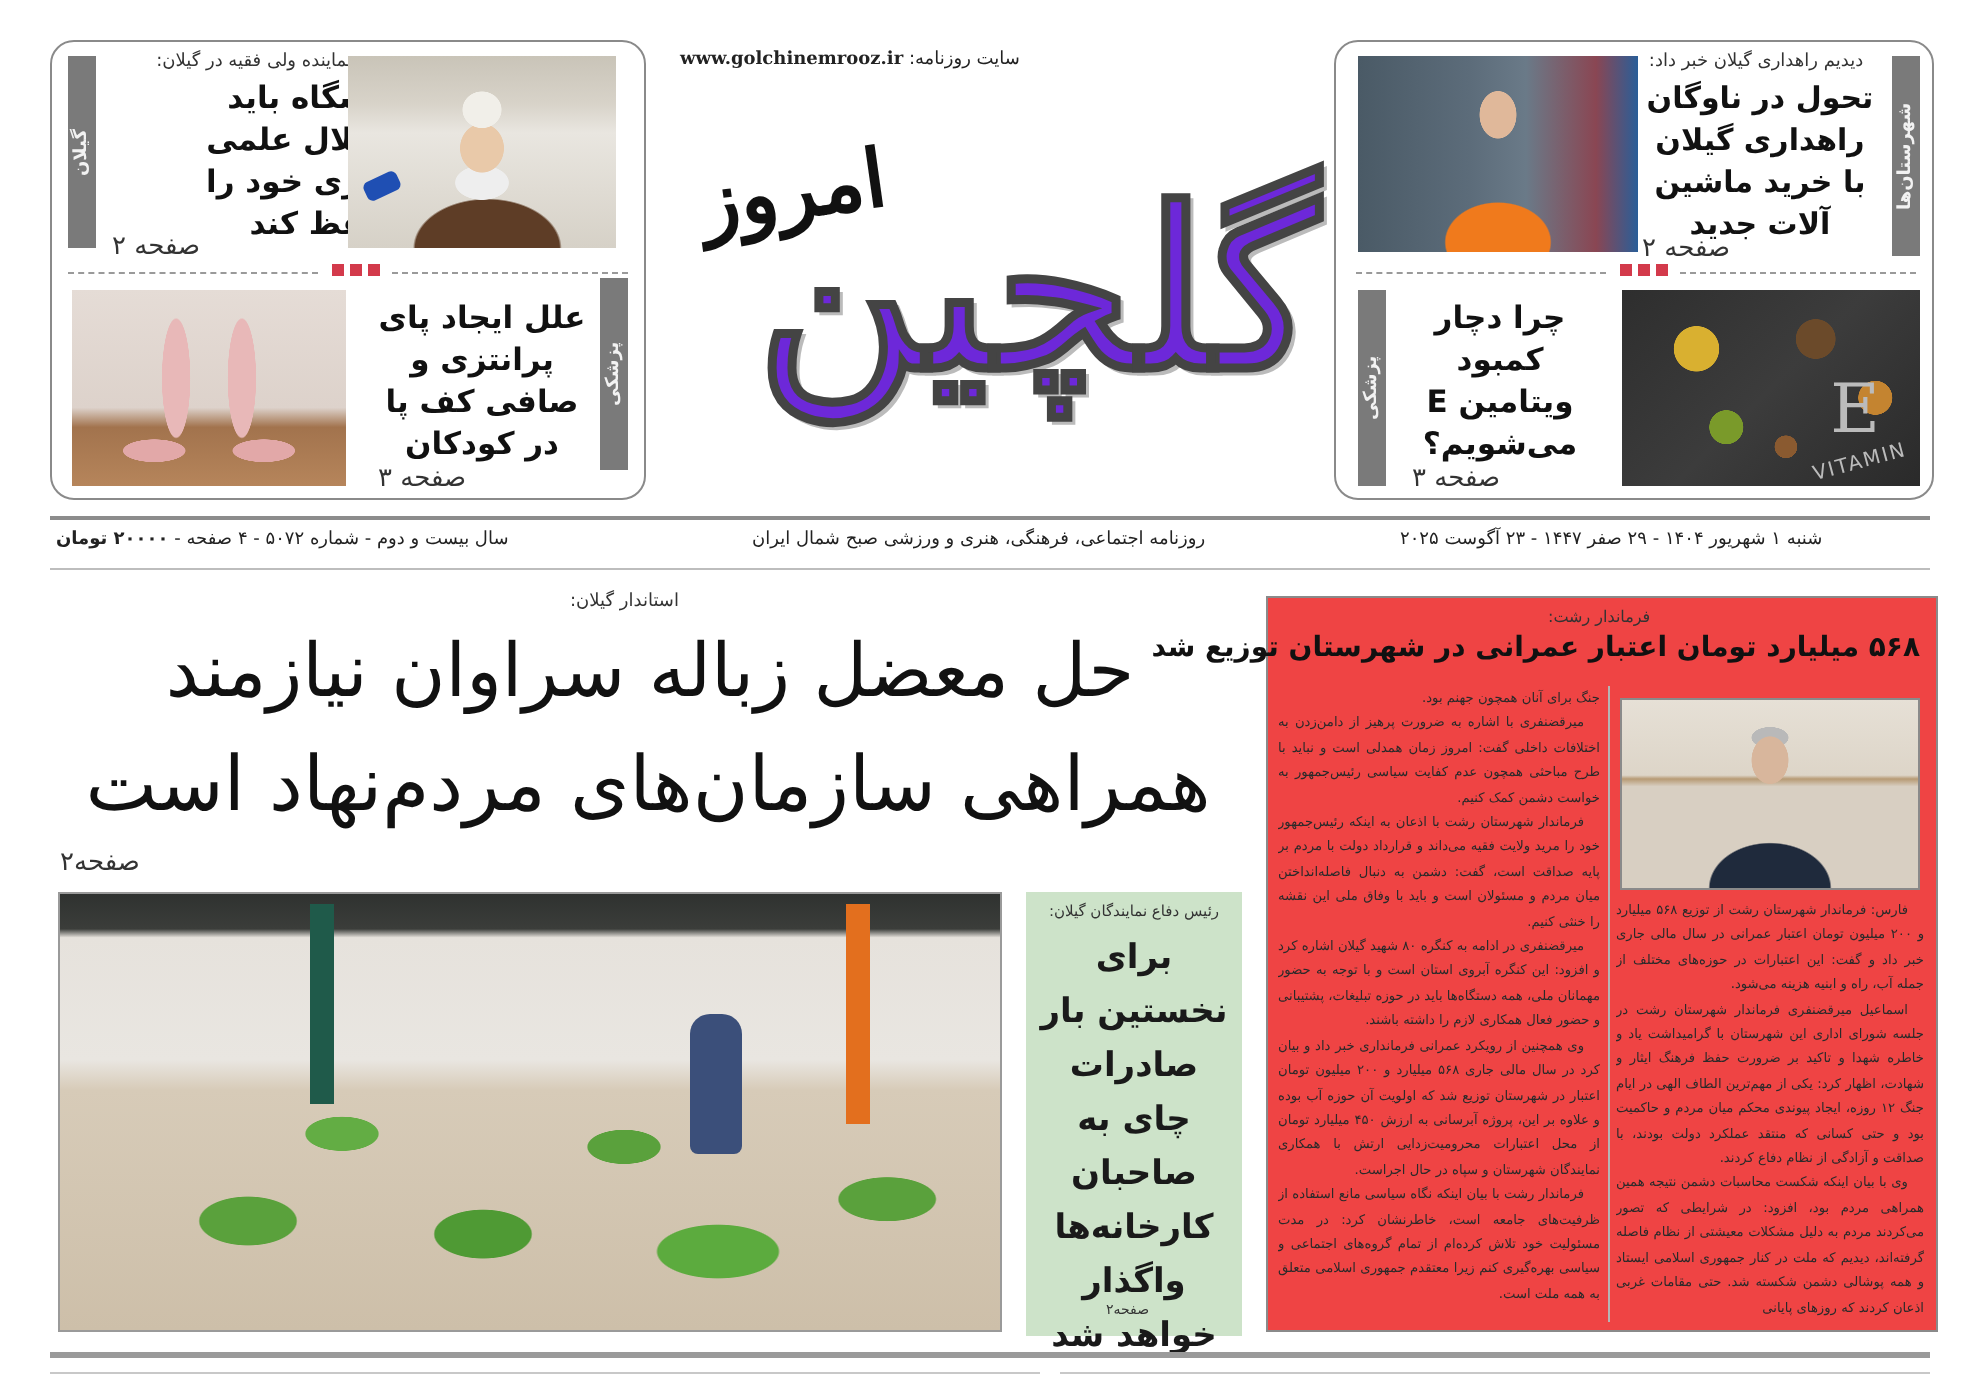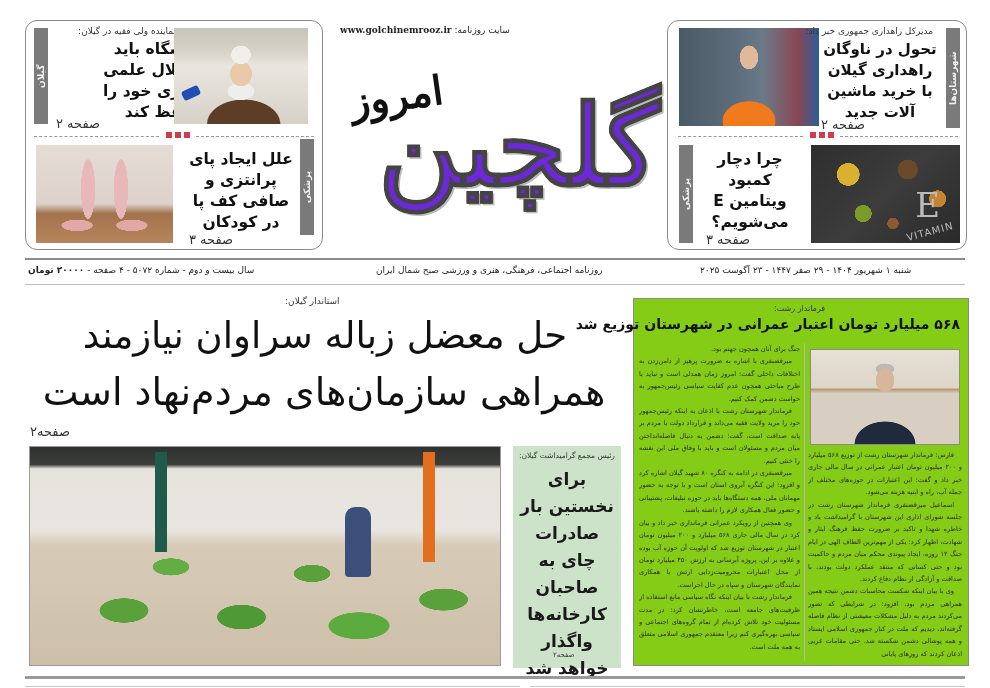--- a/index.html
+++ b/index.html
@@ -110,21 +110,21 @@
     font-size: 37px; line-height: 48px; white-space: nowrap; letter-spacing: -0.5px;
   }
 
   
   .green-box { position:absolute; background: #cde3c9; }
   .green-box .gk { position:absolute; font-size: 7.5px; color:#333; white-space:nowrap; }
   .green-box .gh { position:absolute; font-weight:bold; font-size: 17px; line-height: 27px; text-align:center; color:#1a1a1a; }
   .green-box .gp { position:absolute; font-size:7px; color:#333; }
 
   
-  .frame { position:absolute; border: 1.5px solid #8a8a8a; background:#84cc16; }
+  .frame { position:absolute; border: 1.5px solid #8a8a8a; background:#ef4444; }
   .frame .fk { position:absolute; font-size:8px; color:#333; white-space:nowrap; }
   .frame .fh { position:absolute; font-weight:bold; font-size:14px; white-space:nowrap; color:#111; }
   .col-text {
     position:absolute; font-size: 6.6px; line-height: 12.4px; color:#2a2a2a;
     text-align: justify; overflow:hidden;
   }
   .col-text p { text-indent: 8px; }
   .col-divider { position:absolute; width:0; border-left: 1px solid #b5b5b5; }
 
   .bottom-rule { position:absolute; height: 3px; background:#9a9a9a; }
@@ -163,21 +163,21 @@
 
 <div class="site-line" style="left:340px; top:25px;">
   <span>سایت روزنامه:</span>
   <span class="url">www.golchinemrooz.ir</span>
 </div>
 <div class="logo-main" style="left:378px; top:90px;">گلچین</div>
 <div class="logo-sub" style="left:350px; top:72px;">امروز</div>
 
 <div class="card" style="left:667px; top:20px; width:300px; height:230px;">
   <div class="photo ph-manager" style="left:11px; top:7px; width:140px; height:98px;"></div>
-  <div class="kicker" style="left:155px; top:5px; width:110px;">مدیرکل راهداری جمهوری خبر داد:</div>
+  <div class="kicker" style="left:155px; top:5px; width:110px;">دیدیم راهداری گیلان خبر داد:</div>
   <div class="headline" style="left:153px; top:18px; width:118px; font-size:15px; line-height:21px;">تحول در ناوگان راهداری گیلان با خرید ماشین آلات جدید</div>
   <div class="pageref" style="left:153px; top:96px;">صفحه ۲</div>
   <div class="vlabel" style="left:278px; top:7px; width:14px; height:100px;">
     <span>شهرستان‌ها</span>
   </div>
 
   <div class="sep" style="left:10px; top:115px; width:125px;"></div>
   <div class="dots" style="left:142px; top:111px;">
       <span></span>
       <span></span>
@@ -209,21 +209,21 @@
 <div class="lead-title" style="left:28px; top:368px; width:592px; font-size:38px;">همراهی سازمان‌های مردم‌نهاد است</div>
 <div class="pageref" style="left:30px; top:424px;">صفحه۲</div>
 
 <div class="photo ph-tea" style="left:29px; top:446px; width:472px; height:220px; border:1px solid #9a9a9a;">
   <div class="col1"></div>
   <div class="col2"></div>
   <div class="worker"></div>
 </div>
 
 <div class="green-box" style="left:513px; top:446px; width:108px; height:222px;">
-  <div class="gk" style="left:4px; top:5px; width:100px; text-align:center;">رئیس مجمع گرامیداشت گیلان:</div>
+  <div class="gk" style="left:4px; top:5px; width:100px; text-align:center;">رئیس دفاع نمایندگان گیلان:</div>
   <div class="gh" style="left:4px; top:20px; width:100px;">برای نخستین بار صادرات چای به صاحبان کارخانه‌ها واگذار خواهد شد</div>
   <div class="gp" style="left:40px; top:205px;">صفحه۲</div>
 </div>
 
 <div class="frame" style="left:633px; top:298px; width:336px; height:368px;">
   <div class="fk" style="left:140px; top:5px;">فرماندار رشت:</div>
   <div class="fh" style="left:10px; top:17px; width:316px; text-align:center;">۵۶۸ میلیارد تومان اعتبار عمرانی در شهرستان توزیع شد</div>
 
   <div class="col-text" style="left:5px; top:44px; width:161px; height:318px;">
     <p style="text-indent:0">جنگ برای آنان همچون جهنم بود.</p>

